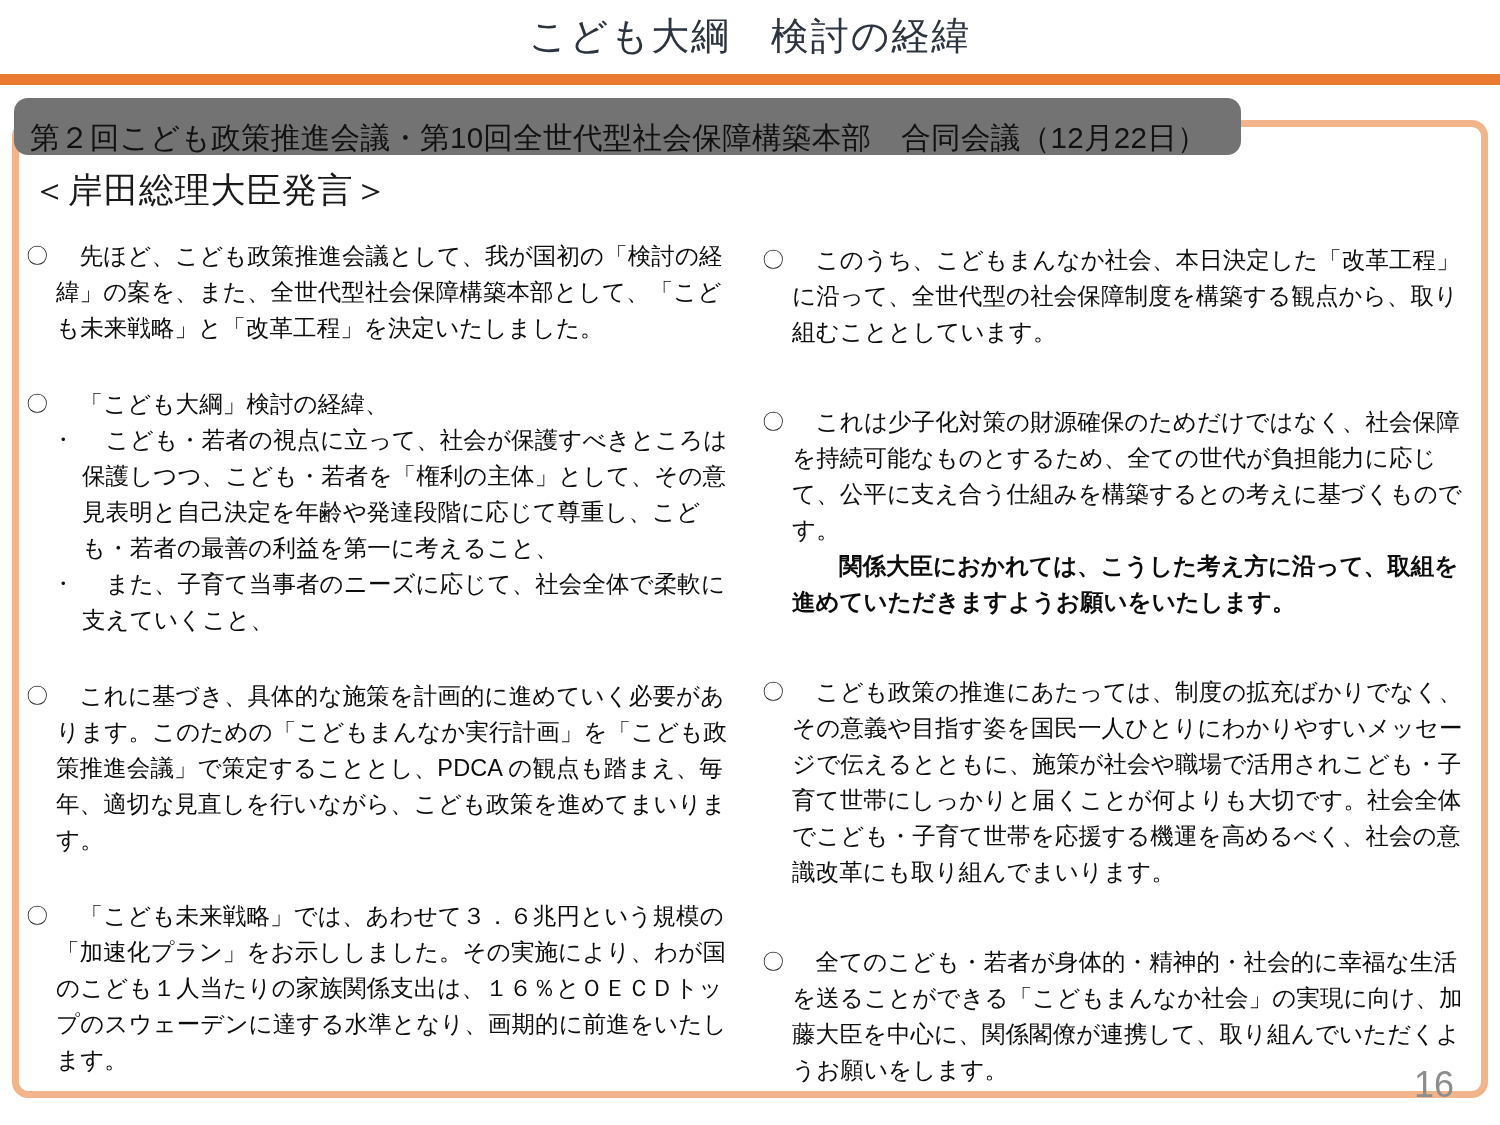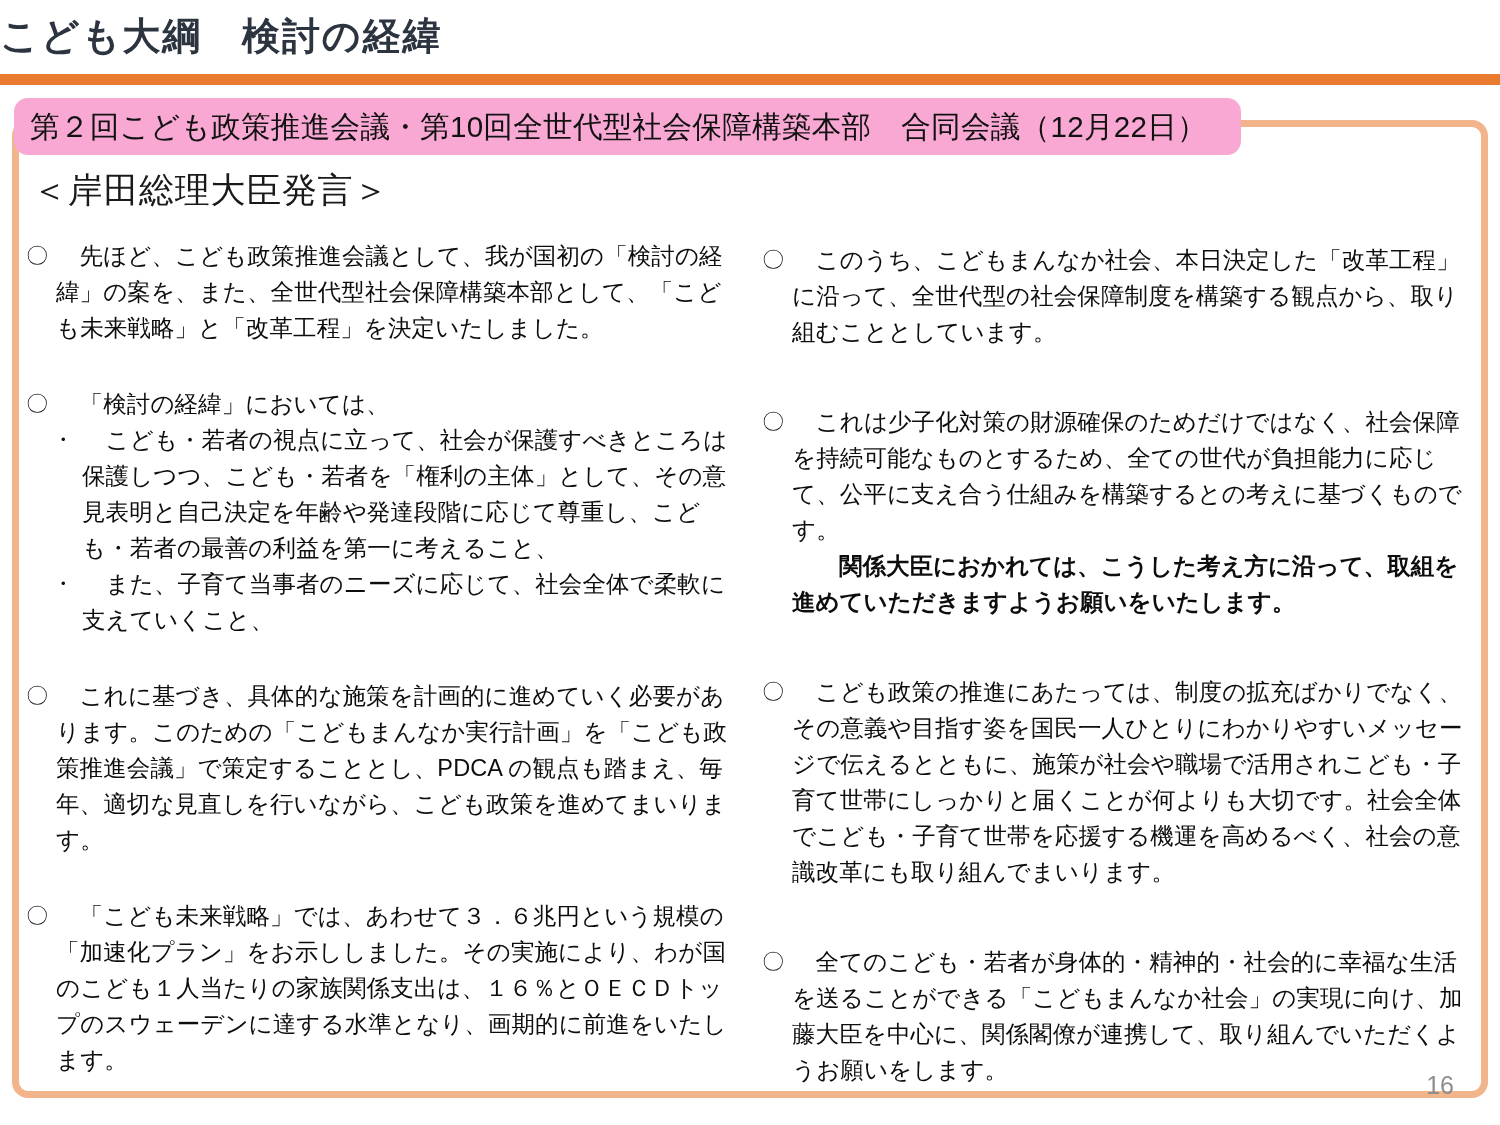--- a/index.html
+++ b/index.html
@@ -24,26 +24,26 @@
     height: 1125px;
     background: #ffffff;
   }
 
   
   .slide-title {
     position: absolute;
     left: 0;
     top: 12px;
     width: 1500px;
-    text-align: left;
+    text-align: center;
     font-size: 38px;
     line-height: 48px;
     letter-spacing: 0.05em;
     color: #2c3440;
-    font-weight: 700;
+    font-weight: 400;
     white-space: pre;
   }
 
   .title-rule {
     position: absolute;
     left: 0;
     top: 74px;
     width: 1500px;
     height: 11px;
     background: #e87b30;
@@ -159,56 +159,56 @@
 
   
   .gap-lg { margin-bottom: 40px; }
   .gap-xl { margin-bottom: 54px; }
 
   
   .page-number {
     position: absolute;
     right: 46px;
     bottom: 22px;
-    font-size: 25px;
+    font-size: 36px;
     line-height: 36px;
     color: #8d8d8d;
     z-index: 6;
   }
 </style>
 </head>
 <body>
 
 <div id="slide">
 
   <div class="slide-title" style="color: rgb(44, 52, 64);">こども大綱　検討の経緯</div>
 
   <div class="title-rule" style="background: rgb(232, 123, 48);"></div>
 
   <div class="content-frame" style="border-color: rgb(242, 180, 138);"></div>
 
-  <div class="banner" style="background: #f9a8d4;">
+  <div class="banner" style="background: #737373; align-items: flex-end;">
     <span class="banner-text">第２回こども政策推進会議・第10回全世代型社会保障構築本部　合同会議（12月22日）</span>
   </div>
 
   <div class="speaker-heading">＜岸田総理大臣発言＞</div>
 
   <div class="body-cols">
 
     <div class="col col-left">
 
       <div class="para gap-lg">
         <span class="para-marker">〇</span>
         <span class="para-body">　先ほど、こども政策推進会議として、我が国初の「検討の経緯」の案を、また、全世代型社会保障構築本部として、「こども未来戦略」と「改革工程」を決定いたしました。</span>
       </div>
 
       <div class="sub-group gap-lg">
         <div class="para">
           <span class="para-marker">〇</span>
-          <span class="para-body">　「検討の経緯」においては、</span>
+          <span class="para-body">　「こども大綱」検討の経緯、</span>
         </div>
         <div class="nested">
           <div class="para">
             <span class="para-marker">・</span>
             <span class="para-body">　こども・若者の視点に立って、社会が保護すべきところは保護しつつ、こども・若者を「権利の主体」として、その意見表明と自己決定を年齢や発達段階に応じて尊重し、こども・若者の最善の利益を第一に考えること、</span>
           </div>
           <div class="para">
             <span class="para-marker">・</span>
             <span class="para-body">　また、子育て当事者のニーズに応じて、社会全体で柔軟に支えていくこと、</span>
           </div>

